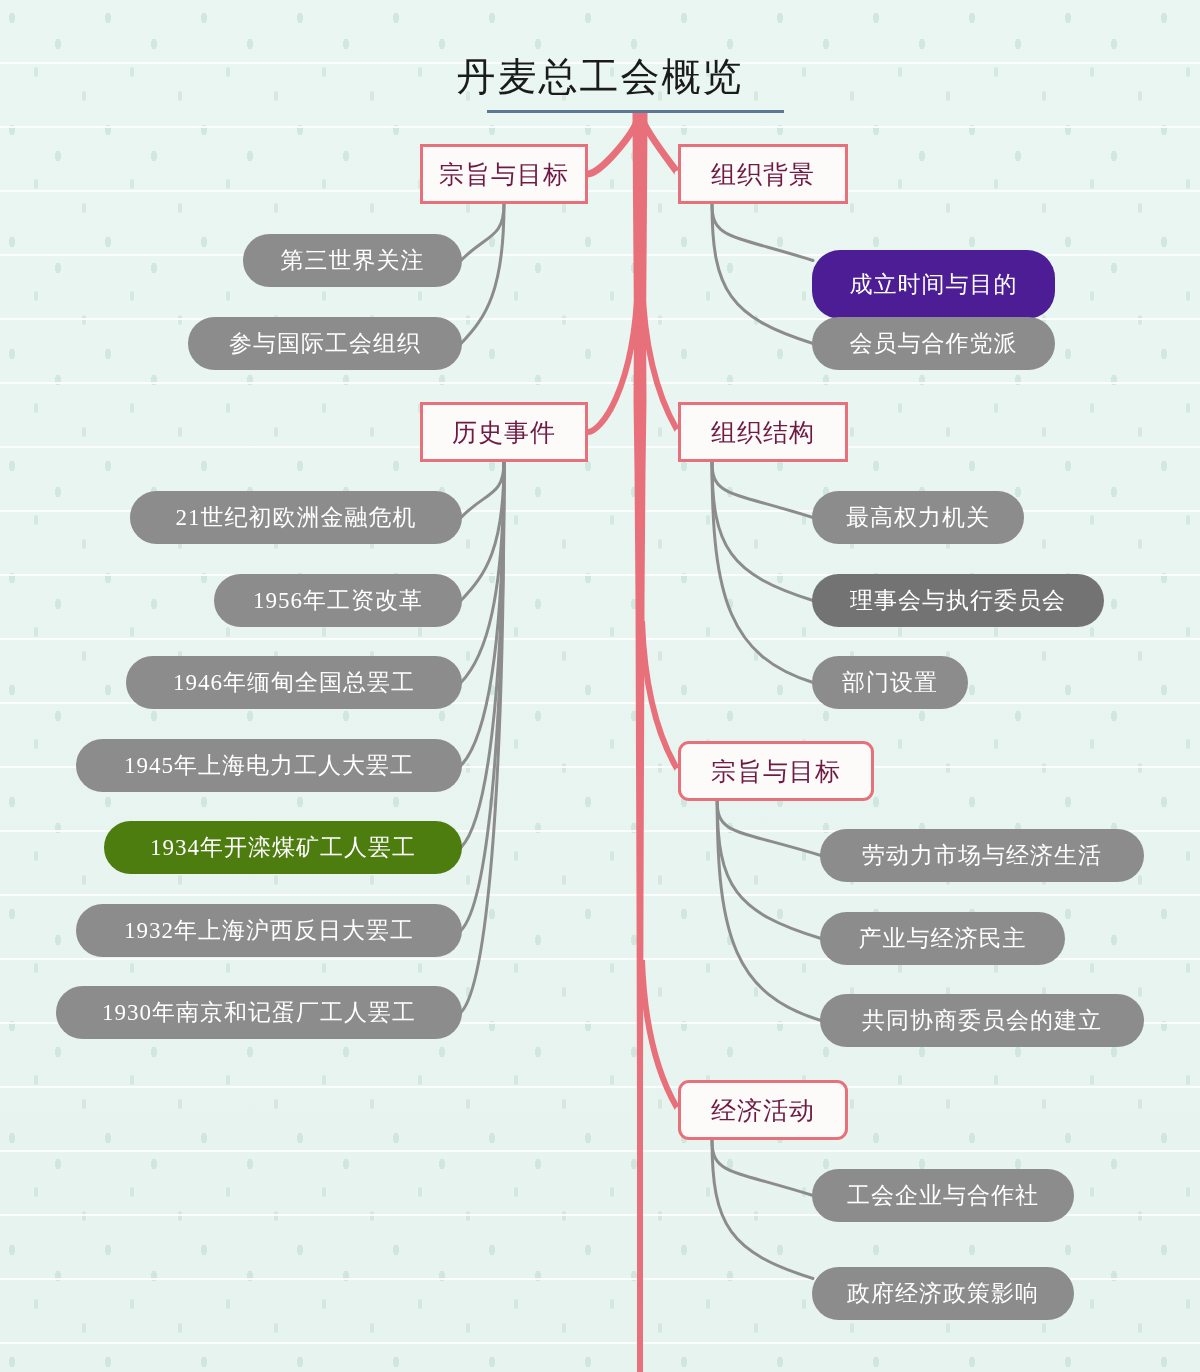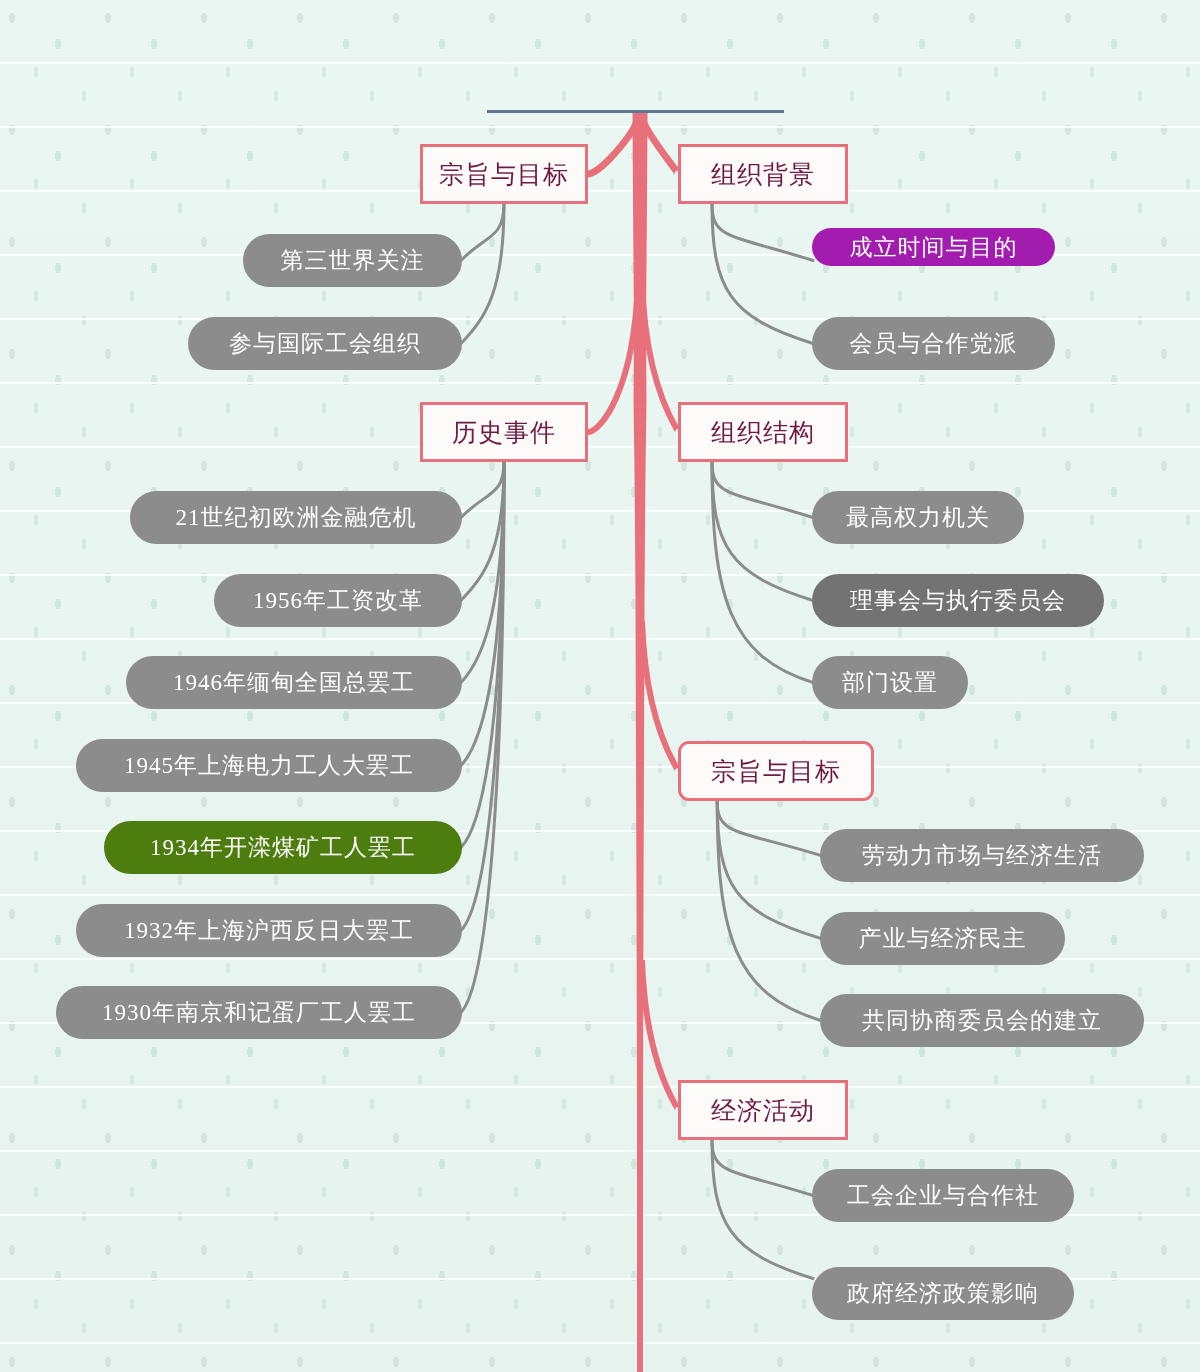--- a/index.html
+++ b/index.html
@@ -107,20 +107,23 @@
         <path d="M 712 462 C 712 547.87, 730 574.5, 813 600.5" fill="none" stroke="#8c8c8c" stroke-width="3" stroke-linecap="round"></path>
         <path d="M 712 462 C 712 598.71, 730 656.5, 813 682.5" fill="none" stroke="#8c8c8c" stroke-width="3" stroke-linecap="round"></path>
         <path d="M 717.2 801 C 717.2 834.79, 735.2 829.5, 821 855.5" fill="none" stroke="#8c8c8c" stroke-width="3" stroke-linecap="round"></path>
         <path d="M 717.2 801 C 717.2 886.25, 735.2 912.5, 821 938.5" fill="none" stroke="#8c8c8c" stroke-width="3" stroke-linecap="round"></path>
         <path d="M 717.2 801 C 717.2 937.09, 735.2 994.5, 821 1020.5" fill="none" stroke="#8c8c8c" stroke-width="3" stroke-linecap="round"></path>
         <path d="M 712 1140 C 712 1174.41, 730 1169.5, 813 1195.5" fill="none" stroke="#8c8c8c" stroke-width="3" stroke-linecap="round"></path>
         <path d="M 712 1140 C 712 1225.87, 730 1252.5, 813 1278.5" fill="none" stroke="#8c8c8c" stroke-width="3" stroke-linecap="round"></path>
       </g>
   </svg>
 
+  <div id="title-wrap">
+    <span id="title-text">丹麦总工会概览</span>
+  </div>
   <div id="title-rule"></div>
 
   <div id="nodes-layer">
       <div class="branch-box" style="left: 420px; top: 144px; width: 168px; height: 60px;">
         <span>宗旨与目标</span>
       </div>
       <div class="leaf" style="left: 243px; top: 234px; width: 219px; height: 53px; background: rgb(140, 140, 140); color: rgb(255, 255, 255);">
         <span>第三世界关注</span>
       </div>
       <div class="leaf" style="left: 188px; top: 317px; width: 274px; height: 53px; background: rgb(140, 140, 140); color: rgb(255, 255, 255);">
@@ -146,21 +149,21 @@
       </div>
       <div class="leaf" style="left: 76px; top: 904px; width: 386px; height: 53px; background: rgb(140, 140, 140); color: rgb(255, 255, 255);">
         <span>1932年上海沪西反日大罢工</span>
       </div>
       <div class="leaf" style="left: 56px; top: 986px; width: 406px; height: 53px; background: rgb(140, 140, 140); color: rgb(255, 255, 255);">
         <span>1930年南京和记蛋厂工人罢工</span>
       </div>
       <div class="branch-box" style="left: 678px; top: 144px; width: 170px; height: 60px;">
         <span>组织背景</span>
       </div>
-      <div class="leaf" style="left: 812px; top: 228px; width: 243px; height: 38px; background: #a21caf; color: rgb(255, 255, 255);">
+      <div class="leaf" style="left: 812px; top: 250px; width: 243px; height: 69px; background: #4c1d95; color: rgb(255, 255, 255);">
         <span>成立时间与目的</span>
       </div>
       <div class="leaf" style="left: 812px; top: 317px; width: 243px; height: 53px; background: rgb(140, 140, 140); color: rgb(255, 255, 255);">
         <span>会员与合作党派</span>
       </div>
       <div class="branch-box" style="left: 678px; top: 402px; width: 170px; height: 60px;">
         <span>组织结构</span>
       </div>
       <div class="leaf" style="left: 812px; top: 491px; width: 212px; height: 53px; background: rgb(140, 140, 140); color: rgb(255, 255, 255);">
         <span>最高权力机关</span>
@@ -176,21 +179,21 @@
       </div>
       <div class="leaf" style="left: 820px; top: 829px; width: 324px; height: 53px; background: rgb(140, 140, 140); color: rgb(255, 255, 255);">
         <span>劳动力市场与经济生活</span>
       </div>
       <div class="leaf" style="left: 820px; top: 912px; width: 245px; height: 53px; background: rgb(140, 140, 140); color: rgb(255, 255, 255);">
         <span>产业与经济民主</span>
       </div>
       <div class="leaf" style="left: 820px; top: 994px; width: 324px; height: 53px; background: rgb(140, 140, 140); color: rgb(255, 255, 255);">
         <span>共同协商委员会的建立</span>
       </div>
-      <div class="branch-box" style="left: 678px; top: 1080px; width: 170px; height: 60px;">
+      <div class="branch-box" style="left: 678px; top: 1080px; width: 170px; height: 60px; border-radius: 11px;">
         <span>经济活动</span>
       </div>
       <div class="leaf" style="left: 812px; top: 1169px; width: 262px; height: 53px; background: rgb(140, 140, 140); color: rgb(255, 255, 255);">
         <span>工会企业与合作社</span>
       </div>
       <div class="leaf" style="left: 812px; top: 1252px; width: 262px; height: 53px; background: rgb(140, 140, 140); color: rgb(255, 255, 255); margin-top: 15px;">
         <span>政府经济政策影响</span>
       </div>
     </div>
 </div>

